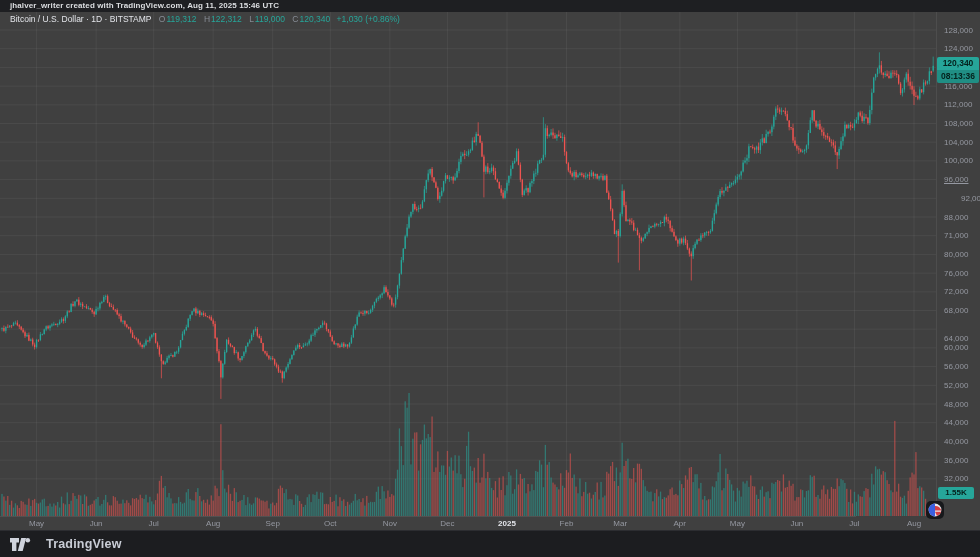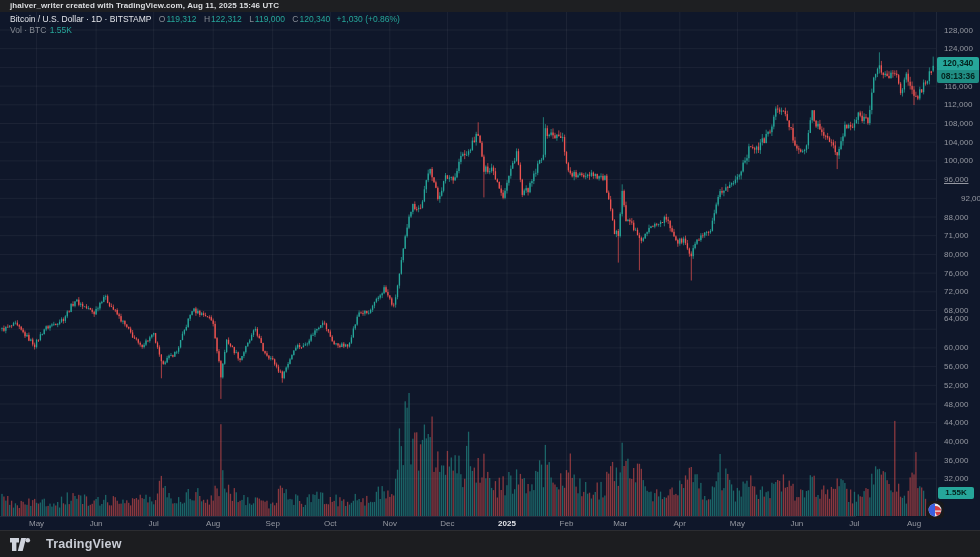--- a/index.html
+++ b/index.html
@@ -1,16 +1,16 @@
 <!DOCTYPE html>
 <html><head>
 <meta charset="utf-8">
 <style>
   html,body{margin:0;padding:0;background:#000;}
-  .stage{position:relative;width:980px;height:557px;background:#0f172a;overflow:hidden;
+  .stage{position:relative;width:980px;height:557px;background:#404040;overflow:hidden;
          font-family:"Liberation Sans",sans-serif;-webkit-font-smoothing:antialiased;}
   .topstrip{position:absolute;left:0;top:0;width:980px;height:12px;background:#1e1f22;
             color:#dcdee1;font-size:8px;font-weight:600;line-height:12px;padding-left:10px;
             box-sizing:border-box;letter-spacing:.1px;z-index:8;}
   .chart-svg{position:absolute;left:0;top:0;z-index:1;}
   .legend{position:absolute;left:10px;top:14px;z-index:6;font-size:8.5px;color:#d6d9de;}
   .legend-row{height:11px;line-height:11px;white-space:nowrap;}
   .sym{color:#e2e4e9;}
   .lbl{color:#868b94;margin-left:5px;}
   .val{color:#26a69a;margin-left:1px;}
@@ -1547,45 +1547,41 @@
 
   <div class="legend">
     <div class="legend-row">
       <span class="sym">Bitcoin / U.S. Dollar · 1D · BITSTAMP</span>
       <span class="lbl">O</span><span class="val">119,312</span>
       <span class="lbl">H</span><span class="val">122,312</span>
       <span class="lbl">L</span><span class="val">119,000</span>
       <span class="lbl">C</span><span class="val">120,340</span>
       <span class="chg">+1,030 (+0.86%)</span>
     </div>
-    <div class="legend-row">
-      <span class="lbl" style="margin-left:0">Vol · BTC</span>
-      <span class="val">1.55K</span>
-    </div>
   </div>
 
   <div class="axis-border"></div>
   <div class="paxis" id="paxis">
       <div class="ptick" style="top: 25.5px;">128,000</div>
       <div class="ptick" style="top: 44.2px;">124,000</div>
       <div class="ptick" style="top: 62.9px;">120,000</div>
       <div class="ptick" style="top: 81.6px;">116,000</div>
       <div class="ptick" style="top: 100.3px;">112,000</div>
       <div class="ptick" style="top: 119px;">108,000</div>
       <div class="ptick" style="top: 137.7px;">104,000</div>
       <div class="ptick" style="top: 156.4px;">100,000</div>
       <div class="ptick" style="top: 175.1px; text-decoration: underline;">96,000</div>
       <div class="ptick" style="top: 193.8px; padding-left: 17px;">92,000</div>
       <div class="ptick" style="top: 212.5px;">88,000</div>
       <div class="ptick" style="top: 231.2px;">71,000</div>
       <div class="ptick" style="top: 249.9px;">80,000</div>
       <div class="ptick" style="top: 268.6px;">76,000</div>
       <div class="ptick" style="top: 287.3px;">72,000</div>
       <div class="ptick" style="top: 306px;">68,000</div>
-      <div class="ptick" style="top: 314px;">64,000</div>
+      <div class="ptick" style="top: 334px;">64,000</div>
       <div class="ptick" style="top: 343.4px;">60,000</div>
       <div class="ptick" style="top: 362.1px;">56,000</div>
       <div class="ptick" style="top: 380.8px;">52,000</div>
       <div class="ptick" style="top: 399.5px;">48,000</div>
       <div class="ptick" style="top: 418.2px;">44,000</div>
       <div class="ptick" style="top: 436.9px;">40,000</div>
       <div class="ptick" style="top: 455.6px;">36,000</div>
       <div class="ptick" style="top: 474.3px;">32,000</div>
     </div>
 

